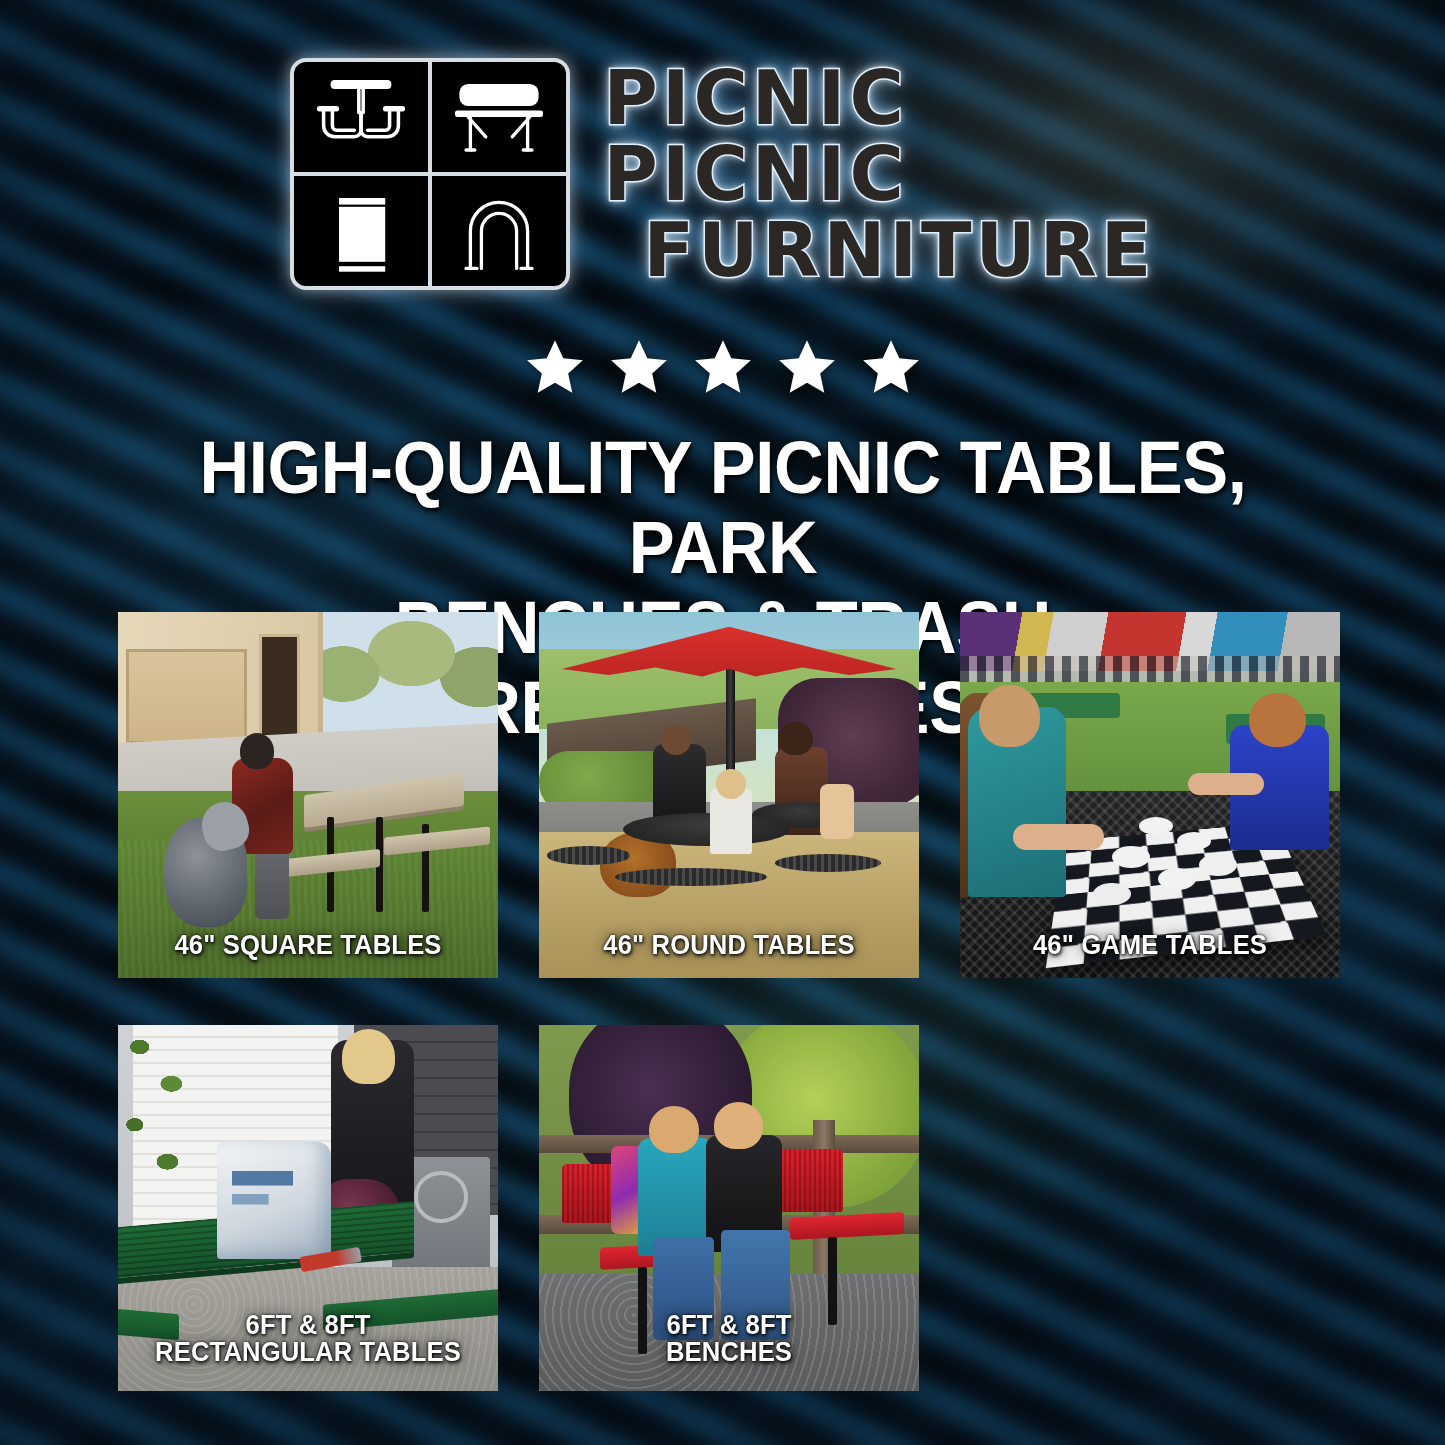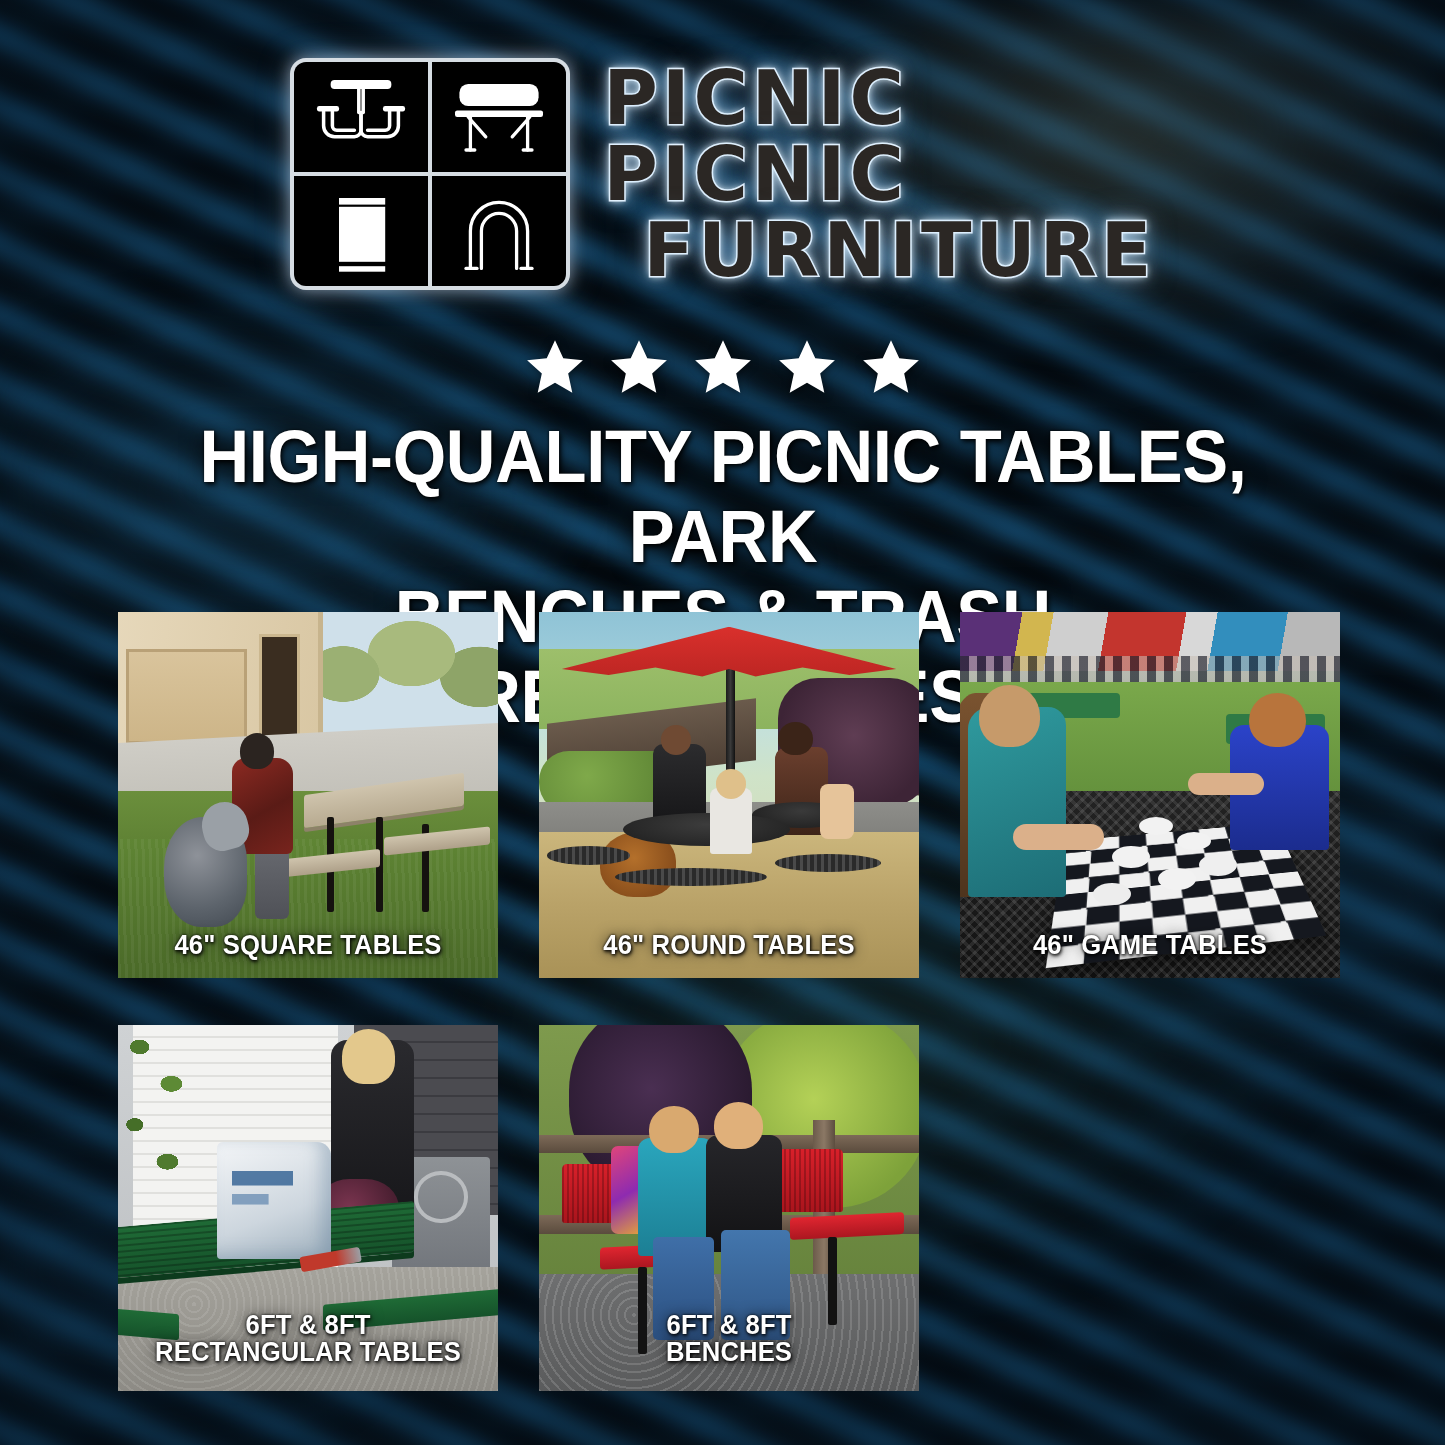--- a/index.html
+++ b/index.html
@@ -95,21 +95,21 @@
   .stars {
     position:absolute; top:336px; left:0; right:0;
     display:flex; justify-content:center; align-items:center; gap:22px;
   }
   .star { width:62px; height:62px; }
   .star svg { width:100%; height:100%; display:block;
     filter:drop-shadow(0 2px 4px rgba(0,0,0,.55)); }
 
   
   .headline {
-    position:absolute; top:417px; left:50%; transform:translateX(-50%);
+    position:absolute; top:428px; left:50%; transform:translateX(-50%);
     width:1260px; text-align:center;
     font-family:"Liberation Sans", sans-serif;
     font-weight:700; font-size:74px; line-height:1.08;
     letter-spacing:-.005em;
     color:#ffffff;
     text-shadow:
       0 0 3px rgba(0,0,0,.9),
       2px 3px 6px rgba(0,0,0,.85),
       0 0 22px rgba(0,0,0,.6);
     transform-origin:center top;

